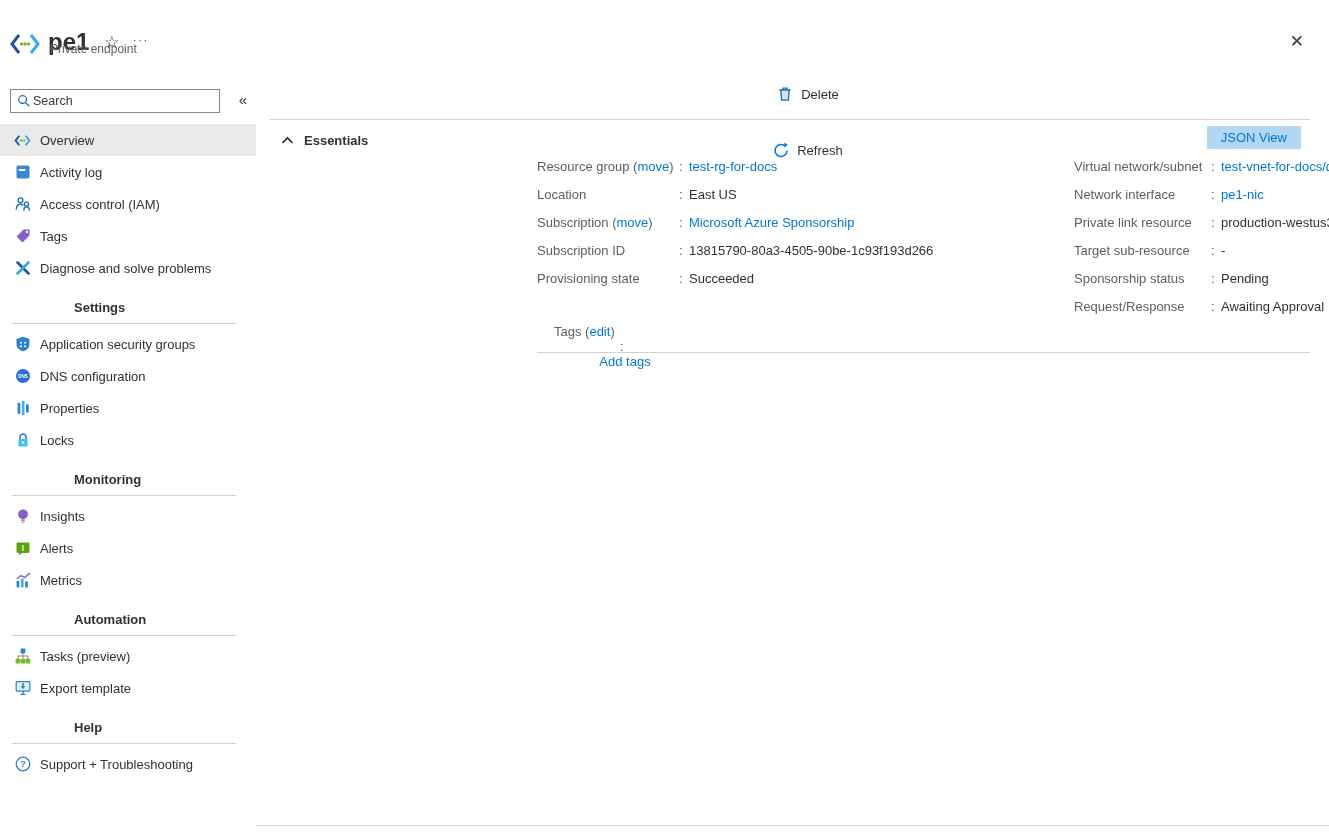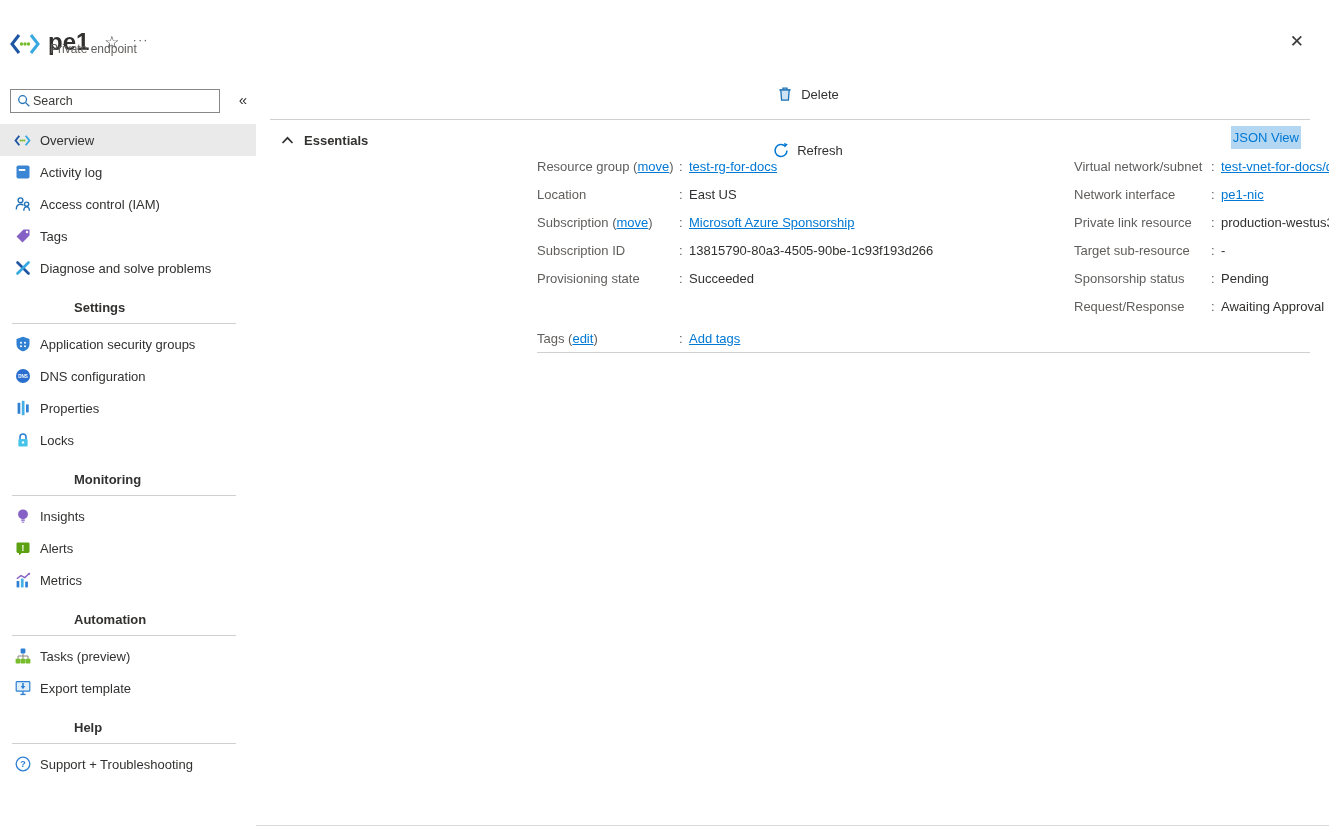--- a/index.html
+++ b/index.html
@@ -38,32 +38,32 @@
   
   .main{position:absolute;left:256px;top:86px;right:0;bottom:0;}
   .toolbar{height:33px;display:flex;align-items:center;padding-left:31px;gap:40px;flex-direction:column;}
   .tb-btn{display:flex;align-items:center;gap:8px;font-size:13px;color:#323130;cursor:pointer;}
   .toolbar-div{border-bottom:1px solid #d2d0ce;margin:0 19px 0 14px;}
 
   .ess-hdr{position:relative;height:26px;margin:7px 28px 0 25px;display:flex;align-items:center;}
   .chev{margin-right:10px;display:flex;cursor:pointer;}
   .ess-title{font-weight:bold;font-size:13px;color:#323130;}
   .json-view{position:absolute;right:0;top:-1px;background:#b3d7f2;color:#0078d4;
-    font-size:13px;padding:4px 2px;cursor:pointer;}
+    font-size:13px;padding:4px 14px;cursor:pointer;}
 
   .ess-body{position:absolute;left:281px;right:0;top:66px;}
   .col-left{position:absolute;left:0;top:0;width:530px;}
   .col-right{position:absolute;left:537px;top:0;right:20px;}
   .ess-row{display:flex;height:28px;align-items:center;font-size:13px;white-space:nowrap;}
   .ess-lbl{width:142px;color:#605e5c;flex:none;}
   .col-right .ess-lbl{width:137px;}
   .ess-colon{width:10px;color:#605e5c;flex:none;}
   .ess-val{color:#323130;}
-  a.lnk{color:#0078d4;text-decoration:underline;cursor:pointer;}
-  .tags-row{position:absolute;left:0;top:172px;}
+  a.lnk{color:#0078d4;cursor:pointer;}
+  .tags-row{position:absolute;left:17px;top:172px;flex-direction:column;}
   .ess-divider{position:absolute;left:0;right:19px;top:200px;border-bottom:1px solid #d2d0ce;}
   .bottom-div{position:absolute;left:0;right:0;top:739px;border-bottom:1px solid #d9d9d9;}
 </style>
 </head>
 <body>
 
 <div class="app-header">
   <span class="pe-icon-large">
     <svg width="32" height="26" viewBox="0 0 32 26">
       <path d="M10 4 L3 13 L10 22" stroke="#1f56a3" stroke-width="3" fill="none"></path>

